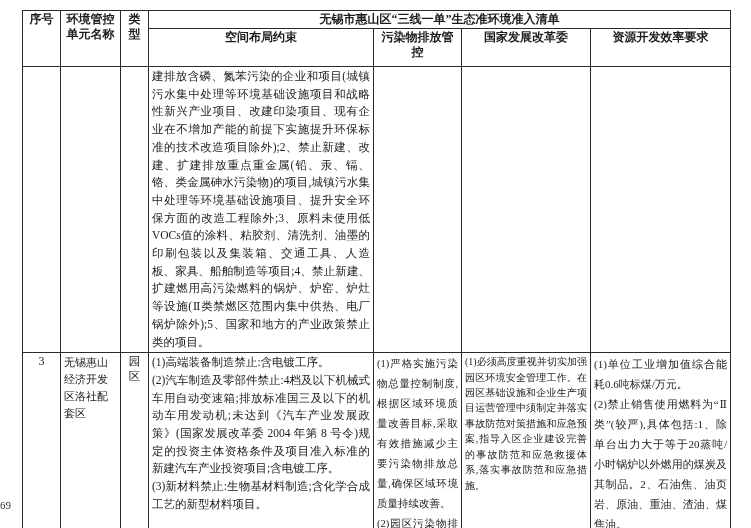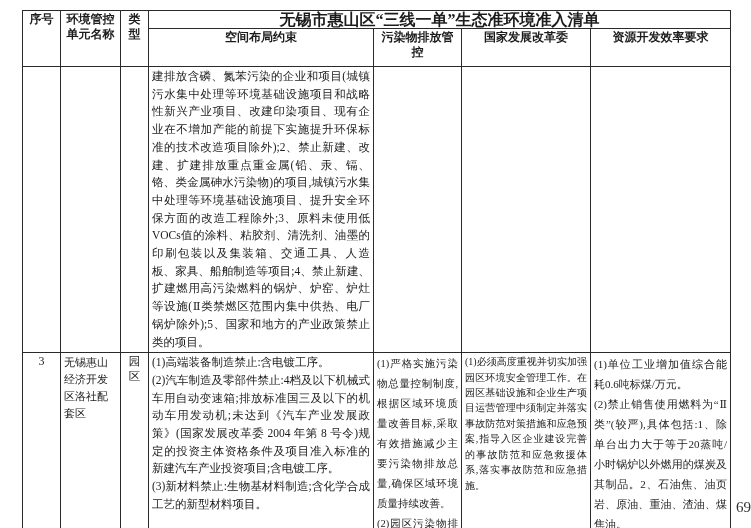--- a/index.html
+++ b/index.html
@@ -19,34 +19,34 @@
     vertical-align:top;
     box-sizing:border-box;
   }
   td.center{text-align:center;vertical-align:middle;}
   td.hdr{
     font-weight:bold;font-size:12px;line-height:15px;
     text-align:center;vertical-align:middle;white-space:pre-line;margin-left:40px;
   }
   tr.title-row td{height:18px;}
   tr.subhdr-row td{height:38px;}
-  td.title-cell{font-weight:bold;font-size:16px;}
+  td.title-cell{font-weight:bold;font-size:12px;}
   .txt{white-space:pre-line;text-align:justify;text-justify:inter-character;}
   td.spatial{font-size:11.5px;line-height:17.7px;}
   td.pollutant{font-size:10.5px;line-height:20px;}
   td.risk{font-size:10px;line-height:15.4px;}
   td.resource{font-size:11px;line-height:20px;}
   td.serial{font-size:12px;}
   td.unit-name{font-size:11px;line-height:17px;text-align:left;padding:1px 6px;}
   td.type{font-size:11.5px;}
   tr.body-row-1 td{height:249px;}
   tr.body-row-2 td{height:158px;}
   .page-footer{
     position:absolute;left:0;top:499px;width:751px;
-    text-align:right;font-size:15px;color:#333;
+    text-align:left;font-size:11px;color:#333;
   }
 </style>
 </head>
 <body>
 
 <table class="doc">
   <colgroup>
     <col style="width:38px">
     <col style="width:60px">
     <col style="width:28px">

